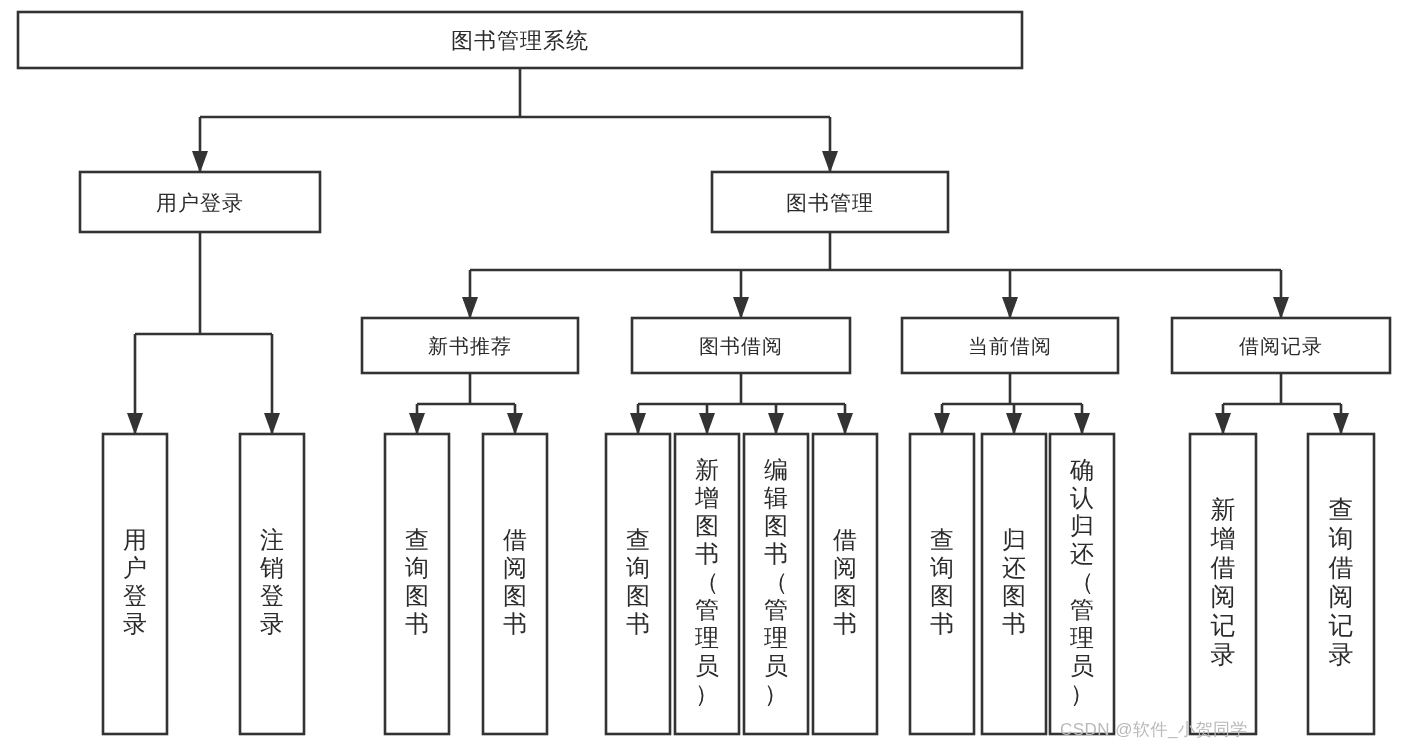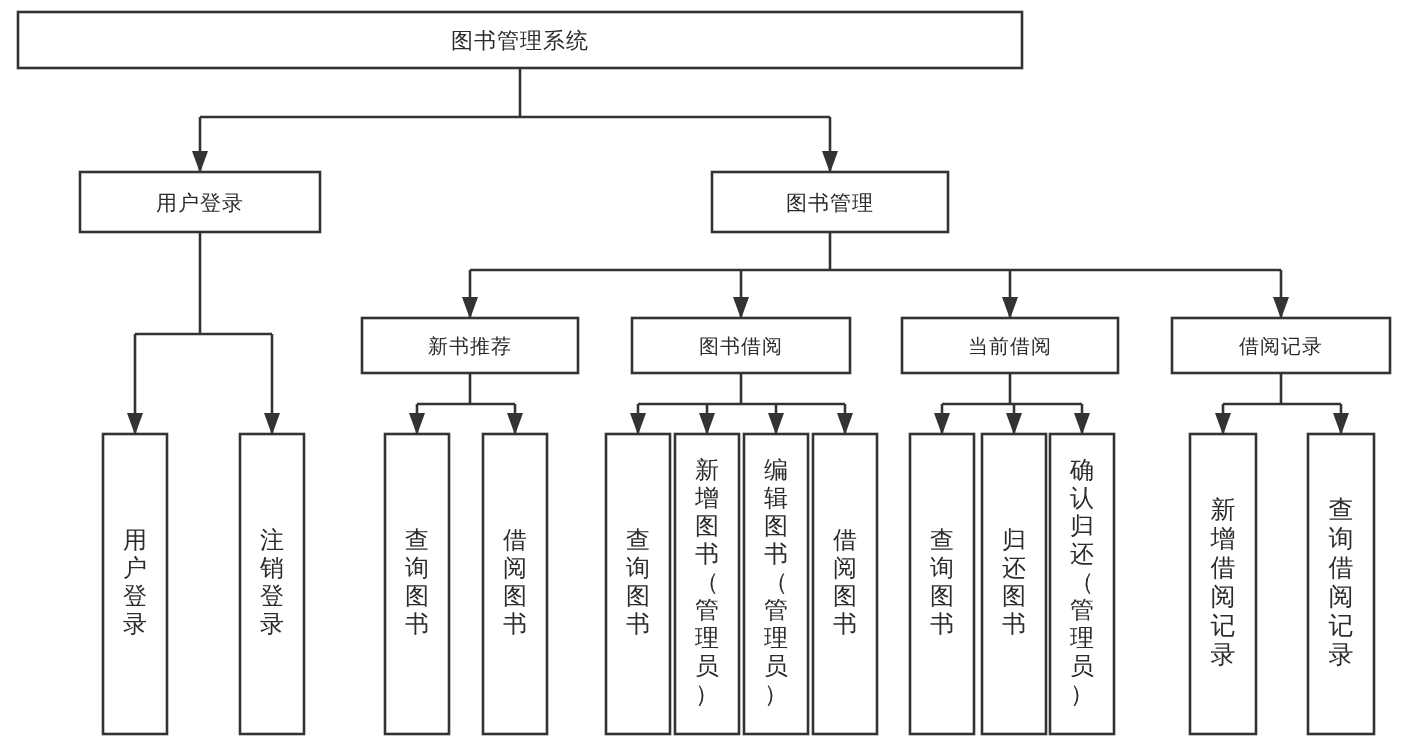--- a/index.html
+++ b/index.html
@@ -159,13 +159,14 @@
         <g>
           <rect x="1190" y="434" width="66" height="300" class="node-rect"></rect>
           <text x="1223" y="517.5" text-anchor="middle" font-size="25" fill="#2b2b2b" font-family="&quot;Liberation Sans&quot;,&quot;DejaVu Sans&quot;,sans-serif"><tspan x="1223" dy="0">新</tspan><tspan x="1223" dy="29">增</tspan><tspan x="1223" dy="29">借</tspan><tspan x="1223" dy="29">阅</tspan><tspan x="1223" dy="29">记</tspan><tspan x="1223" dy="29">录</tspan></text>
         </g>
         <g>
           <rect x="1308" y="434" width="66" height="300" class="node-rect"></rect>
           <text x="1341" y="517.5" text-anchor="middle" font-size="25" fill="#2b2b2b" font-family="&quot;Liberation Sans&quot;,&quot;DejaVu Sans&quot;,sans-serif"><tspan x="1341" dy="0">查</tspan><tspan x="1341" dy="29">询</tspan><tspan x="1341" dy="29">借</tspan><tspan x="1341" dy="29">阅</tspan><tspan x="1341" dy="29">记</tspan><tspan x="1341" dy="29">录</tspan></text>
         </g>
       </g>
   </svg>
+  <div class="watermark">CSDN @软件_小贺同学</div>
 </div>
 
 </body></html>

